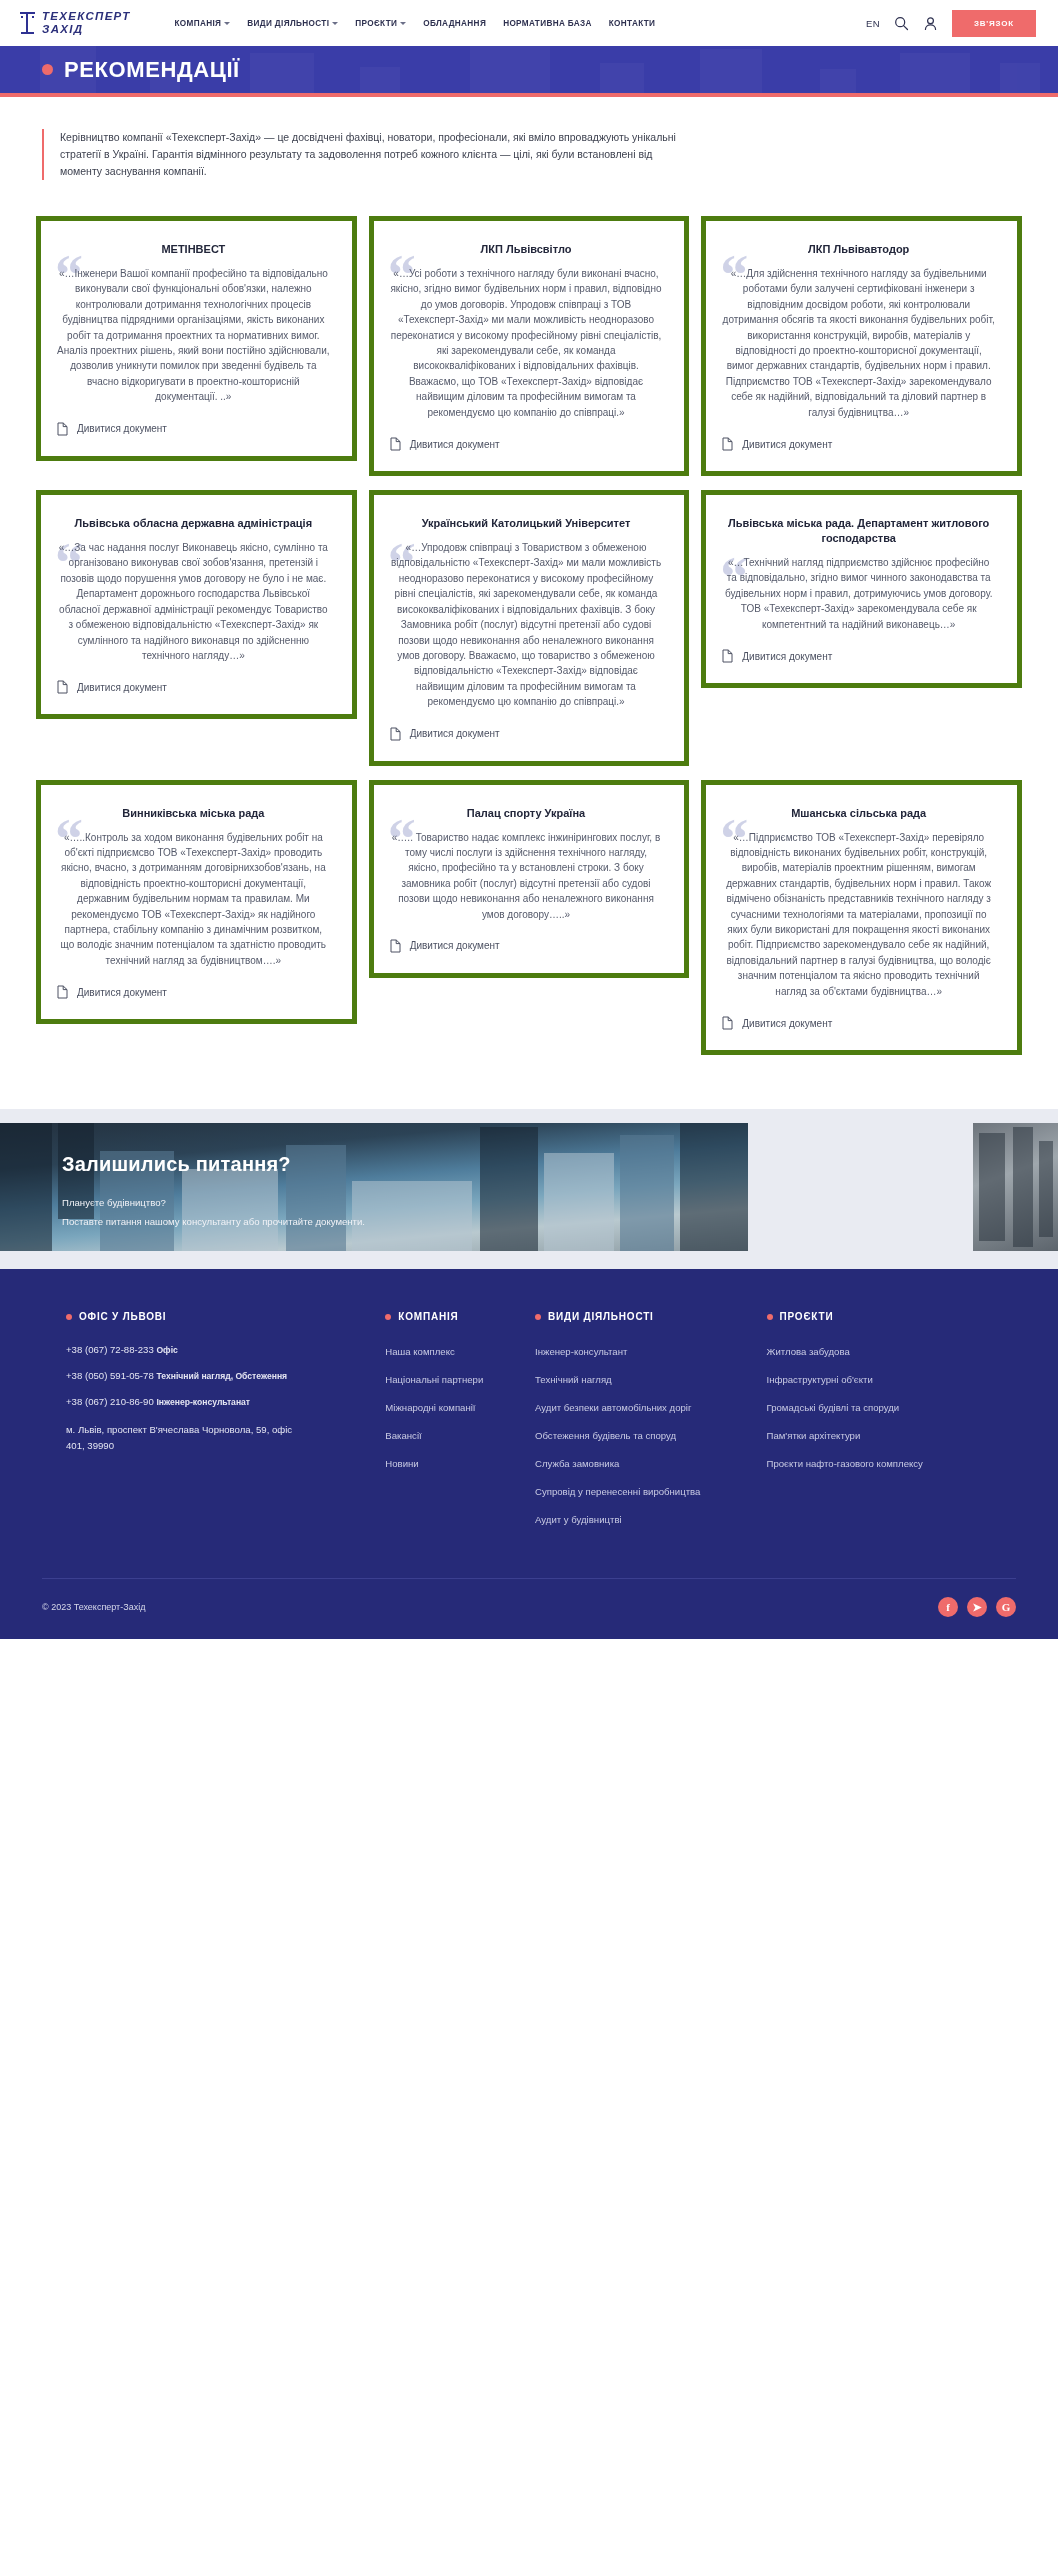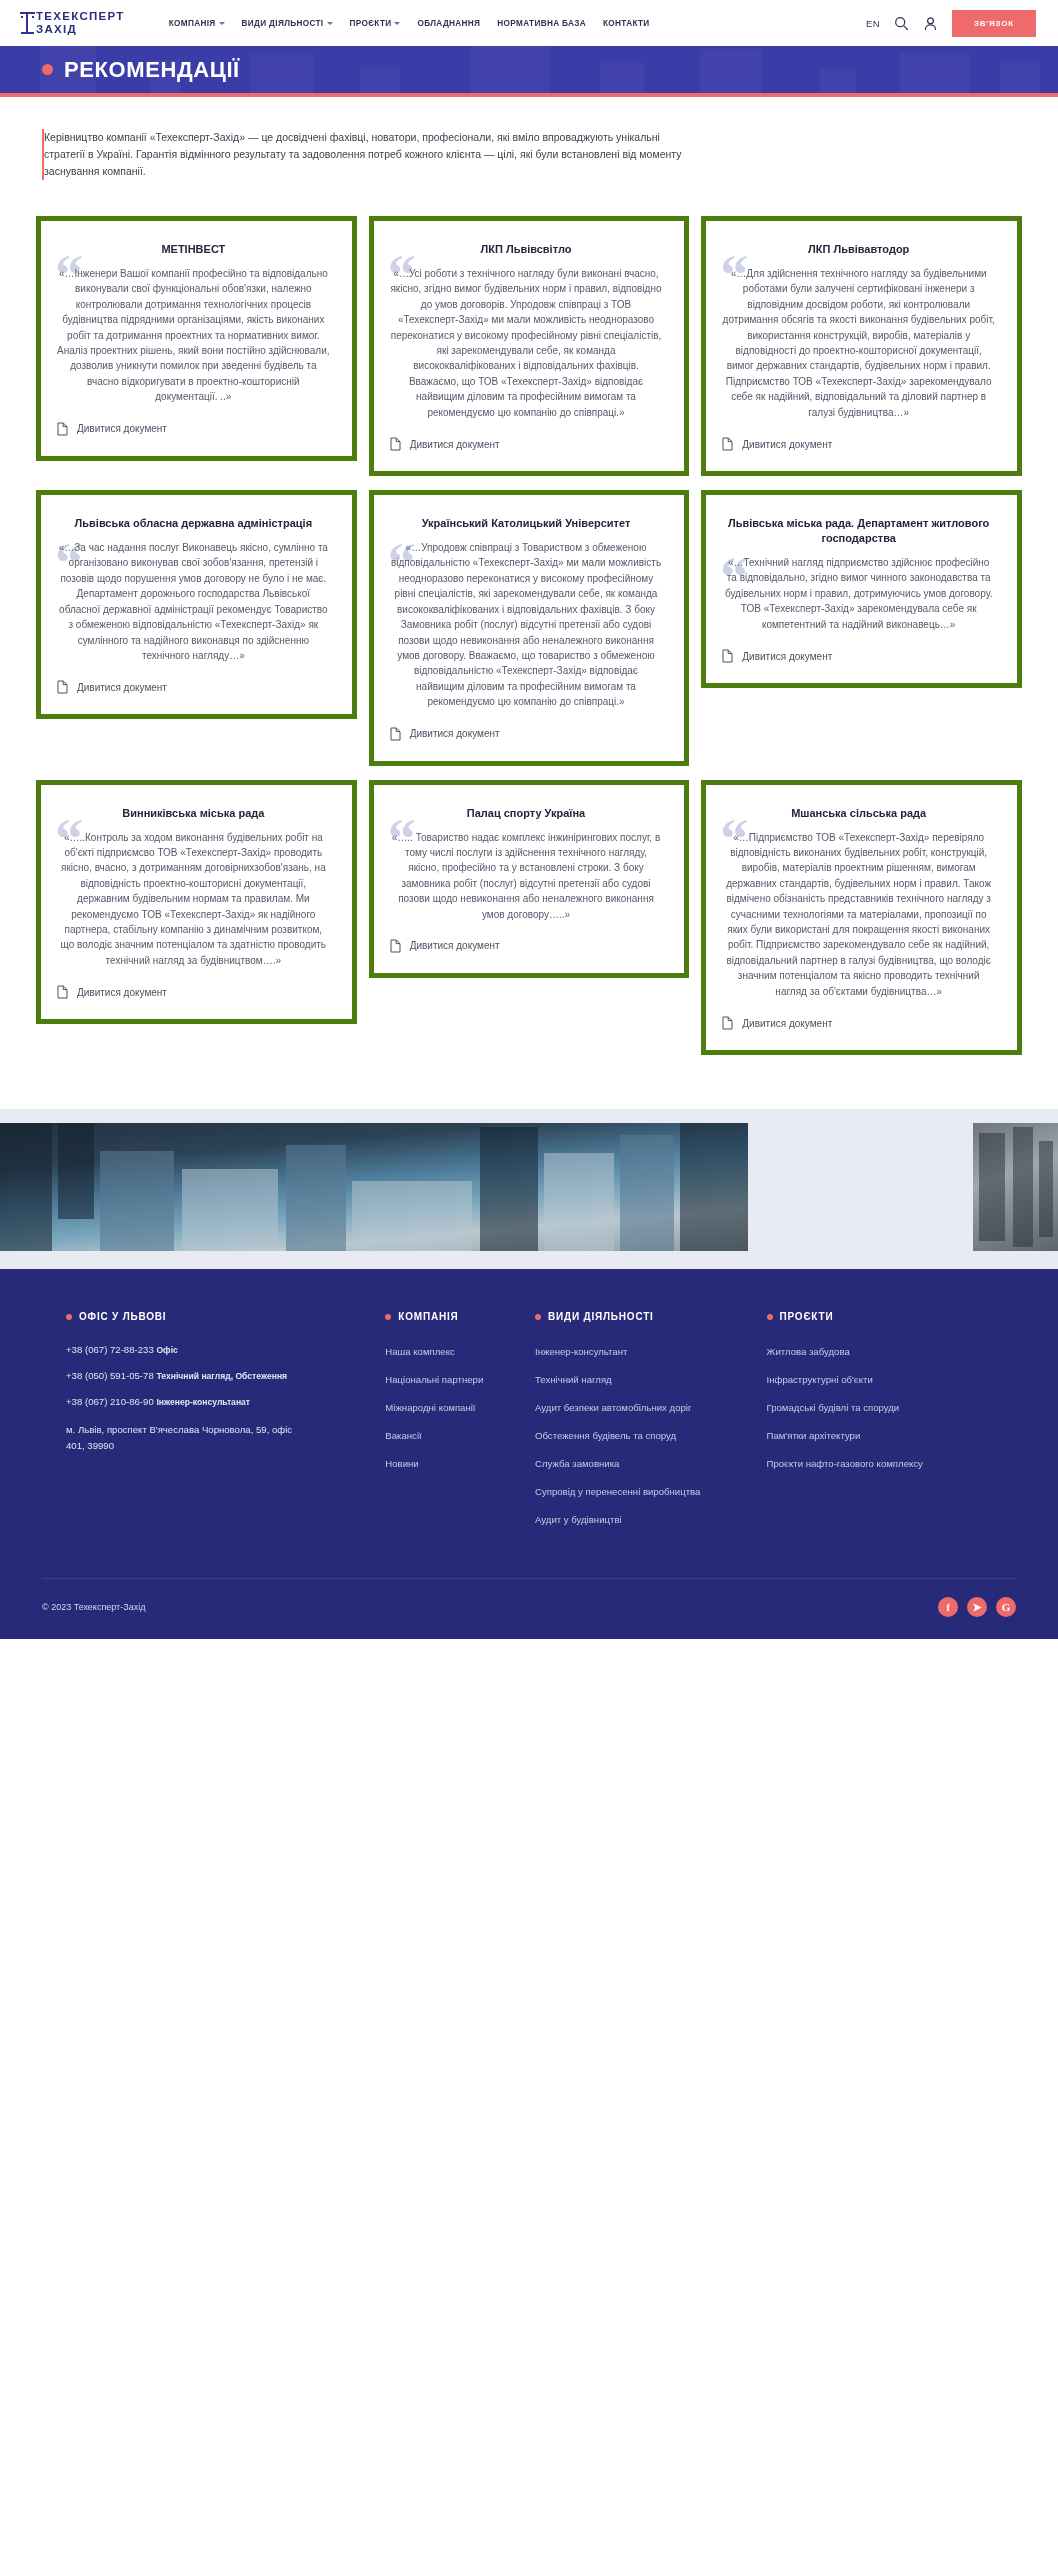--- a/index.html
+++ b/index.html
@@ -13,21 +13,21 @@
   body { width: 1058px; overflow-x: hidden; }
 
   
   .topbar {
     height: 46px;
     background: #ffffff;
     display: flex;
     align-items: center;
     padding: 0 22px 0 20px;
   }
-  .logo { display: flex; align-items: center; gap: 1px; }
+  .logo { display: flex; align-items: center; gap: 7px; font-style: italic; }
   .logo-mark {
     width: 15px; height: 26px;
     position: relative;
     flex: none;
   }
   .logo-mark .bar-t {
     position: absolute; top: 2px; left: 0; width: 15px; height: 2px;
     background: #2e3192;
   }
   .logo-mark .bar-s {
@@ -126,20 +126,21 @@
     letter-spacing: .6px;
   }
   .hero-rule { height: 4px; background: #ef6b6b; }
 
   
   .intro {
     padding: 32px 42px 10px 42px;
   }
   .intro p {
     border-left: 2px solid #ef6b6b;
+    padding-left: 16px;
     font-size: 10.5px;
     line-height: 17px;
     color: #3e4250;
     max-width: 640px;
   }
 
   
   .grid-wrap { padding: 26px 36px 40px 36px; }
   .row {
     display: flex;
@@ -550,20 +551,25 @@
     <i class="bld" style="left:480px;top:4px;width:58px;height:124px;"></i>
     <i class="bld light" style="left:544px;top:30px;width:70px;height:98px;"></i>
     <i class="bld mid" style="left:620px;top:12px;width:54px;height:116px;"></i>
     <i class="bld" style="left:680px;top:0;width:68px;height:128px;"></i>
   </div>
   <div class="cta-photo-right">
     <i class="win" style="left:6px;top:10px;width:26px;height:108px;"></i>
     <i class="win" style="left:40px;top:4px;width:20px;height:120px;"></i>
     <i class="win" style="left:66px;top:18px;width:14px;height:96px;"></i>
   </div>
+  <div class="cta-copy">
+    <h2>Залишились питання?</h2>
+    <p>Плануєте будівництво?</p>
+    <p>Поставте питання нашому консультанту або прочитайте документи.</p>
+  </div>
 </section>
 
 <footer>
   <div class="f-cols">
 
     <div class="f-col addr">
       <div class="f-head">
         <i class="d"></i>
         <span>ОФІС У ЛЬВОВІ</span>
       </div>

